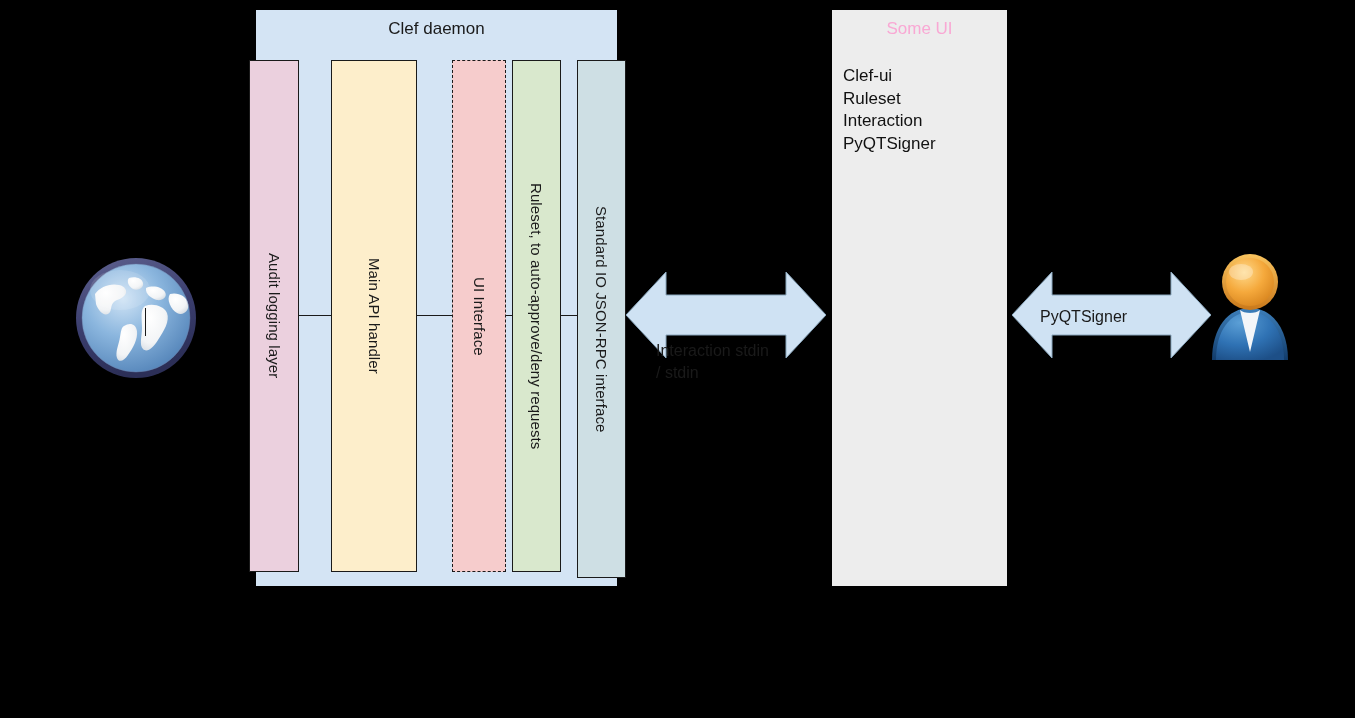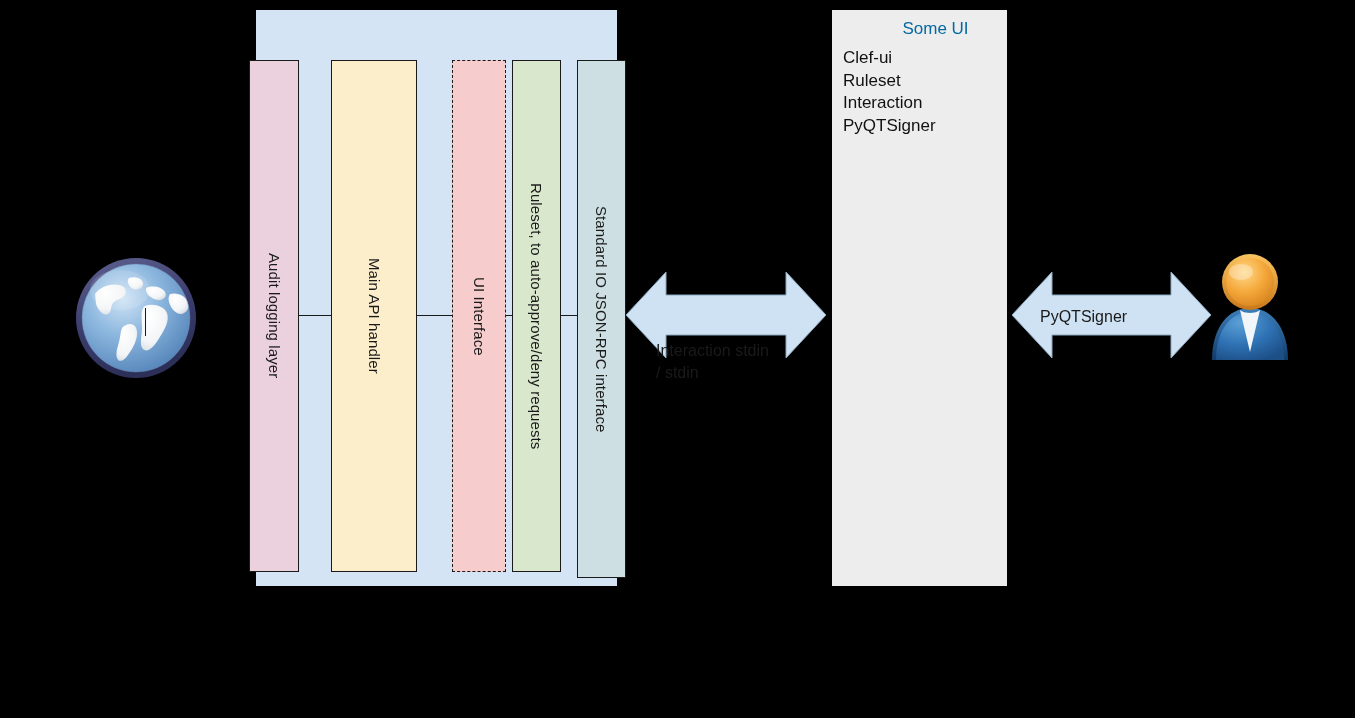--- a/index.html
+++ b/index.html
@@ -101,27 +101,26 @@
     background: #ededed;
     box-sizing: border-box;
   }
   .ui-panel-title {
     position: absolute;
     left: 832px;
     top: 19px;
     width: 175px;
     text-align: center;
     font-size: 17px;
-    color: #0369a1;
-    padding-left: 16px;
+    color: #f9a8d4;
   }
   .ui-list {
     position: absolute;
     left: 843px;
-    top: 47px;
+    top: 65px;
     width: 160px;
     font-size: 17px;
     color: #111111;
     line-height: 22.5px;
   }
   .ui-list div { white-space: nowrap; }
 
   
   .arrow {
     position: absolute;
@@ -192,20 +191,21 @@
                C67 91 70 82 70 74 C70 65 68 55 73 52 Z" fill="url(#gLand)"></path>
 
       <path d="M98 40 C106 38 114 42 116 49 C118 57 111 62 105 59 C99 56 94 45 98 40 Z" fill="url(#gLand)"></path>
       <circle cx="64" cy="64" r="54" fill="none" stroke="#6d80a8" stroke-width="1" opacity="0.45"></circle>
       <ellipse cx="48" cy="36" rx="30" ry="20" fill="#ffffff" opacity="0.13"></ellipse>
     </svg>
   </div>
   <div class="globe-tick"></div>
 
   <div class="daemon-box"></div>
+  <div class="daemon-title">Clef daemon</div>
 
   <div class="connector conn-a"></div>
   <div class="connector conn-b"></div>
   <div class="connector conn-c"></div>
   <div class="connector conn-d"></div>
 
   <div class="col col-audit">
     <span class="vlabel">Audit logging layer</span>
   </div>
   <div class="col col-api">

